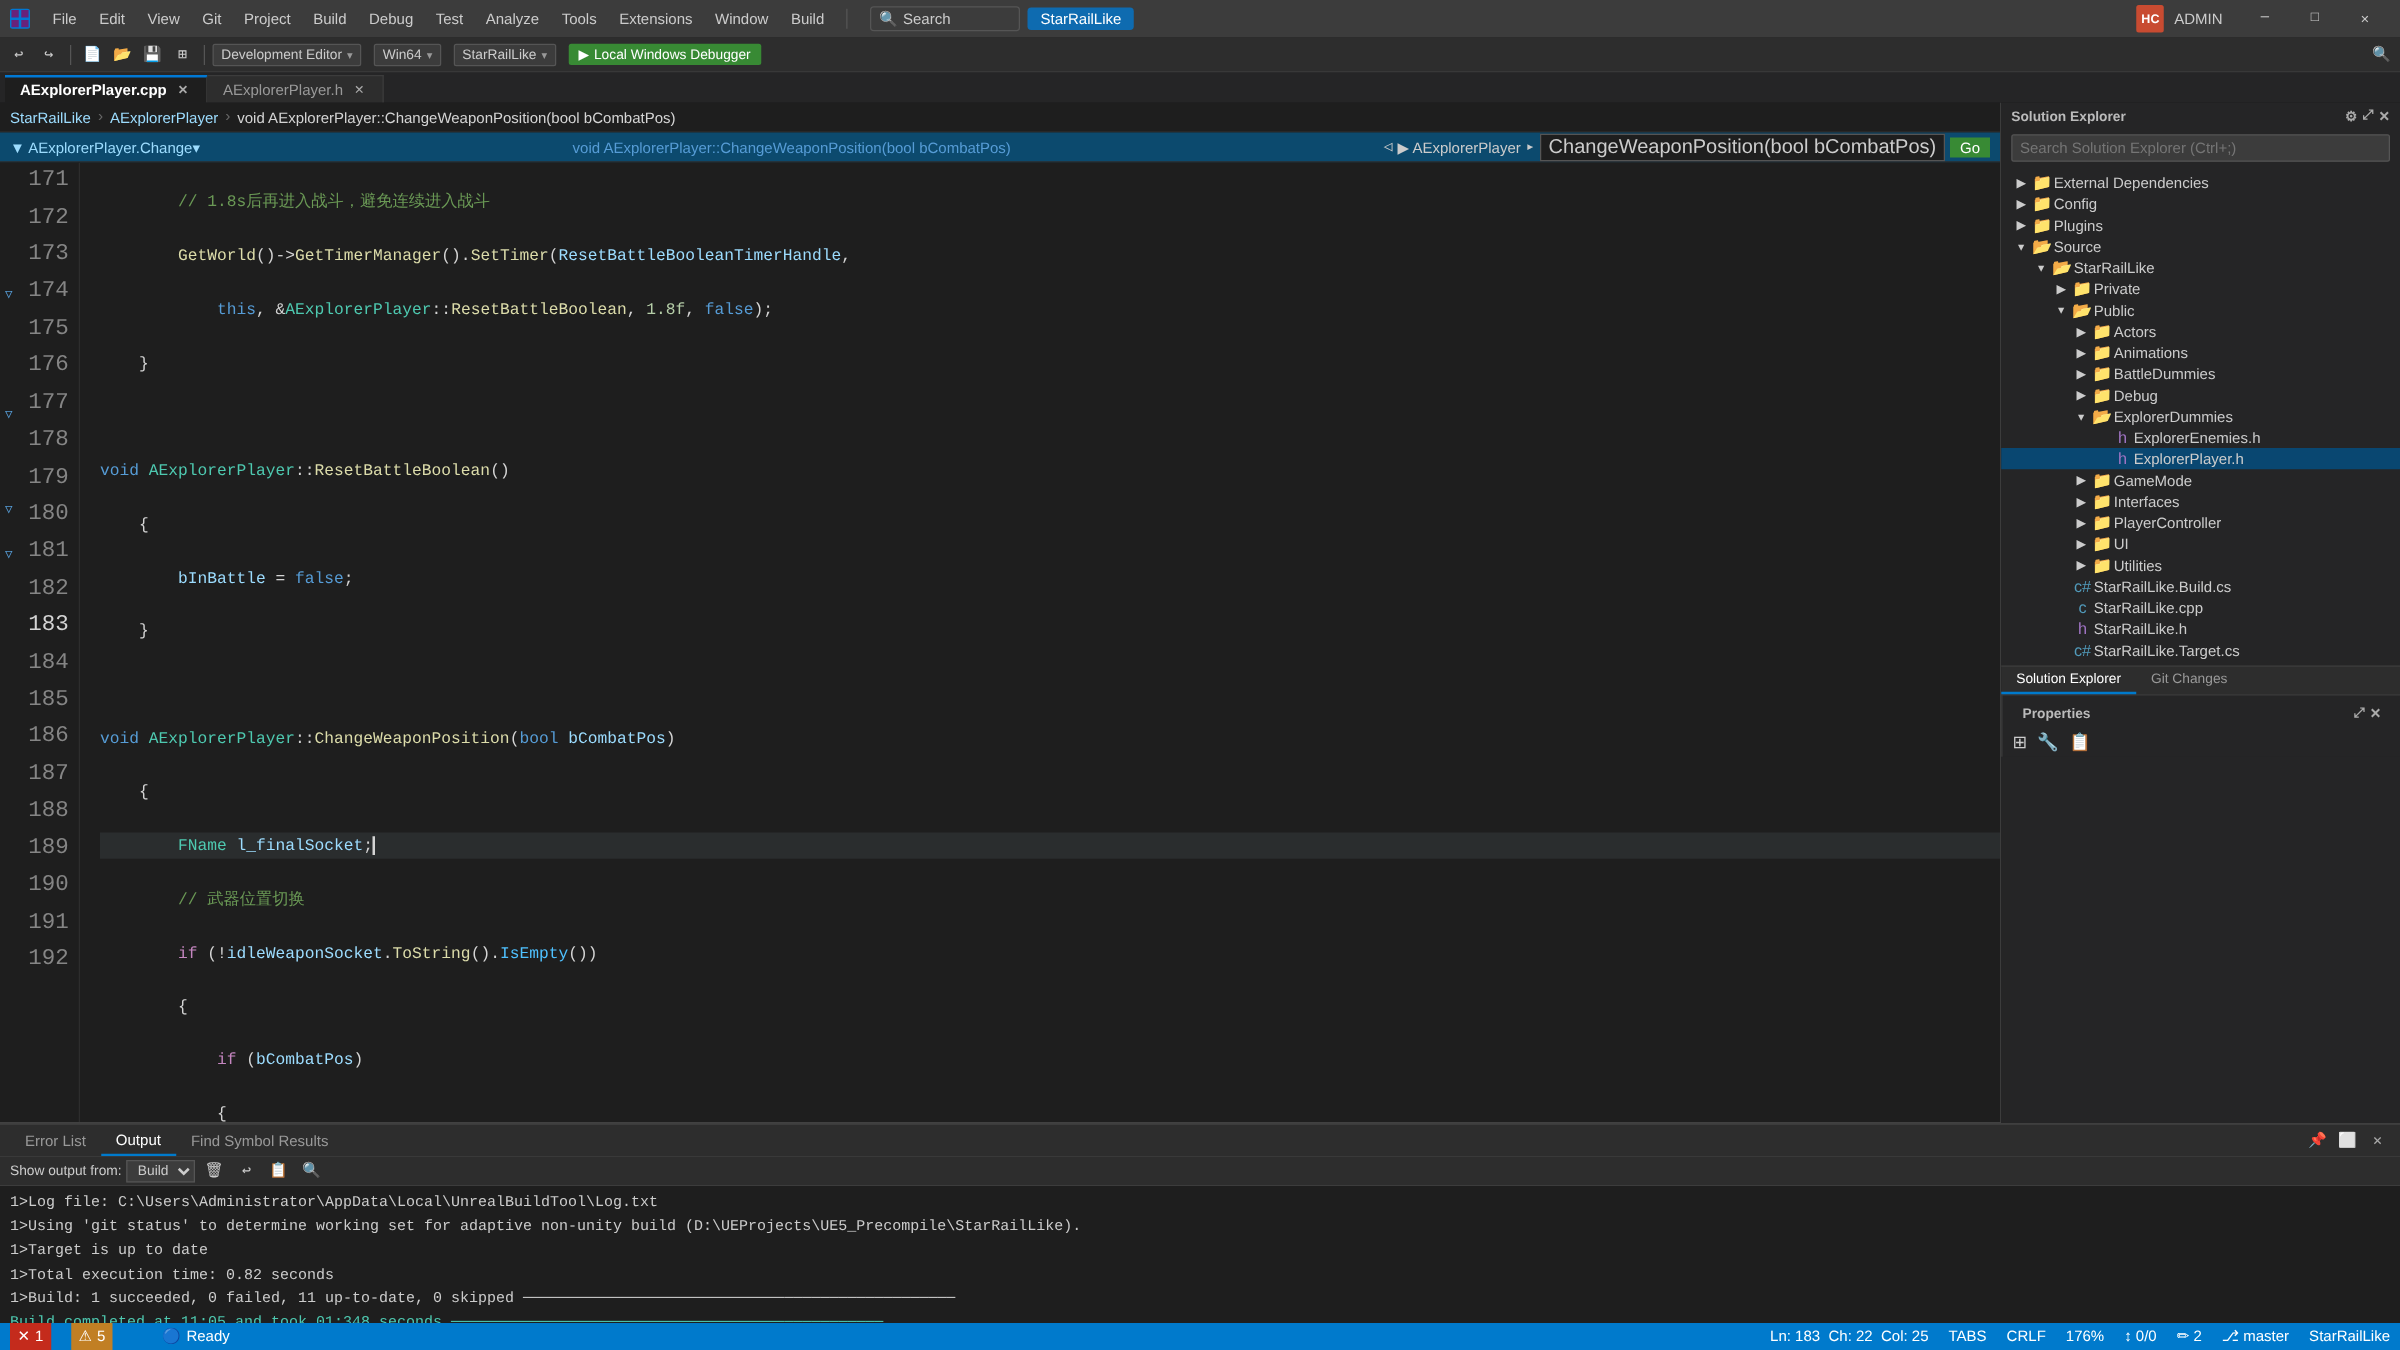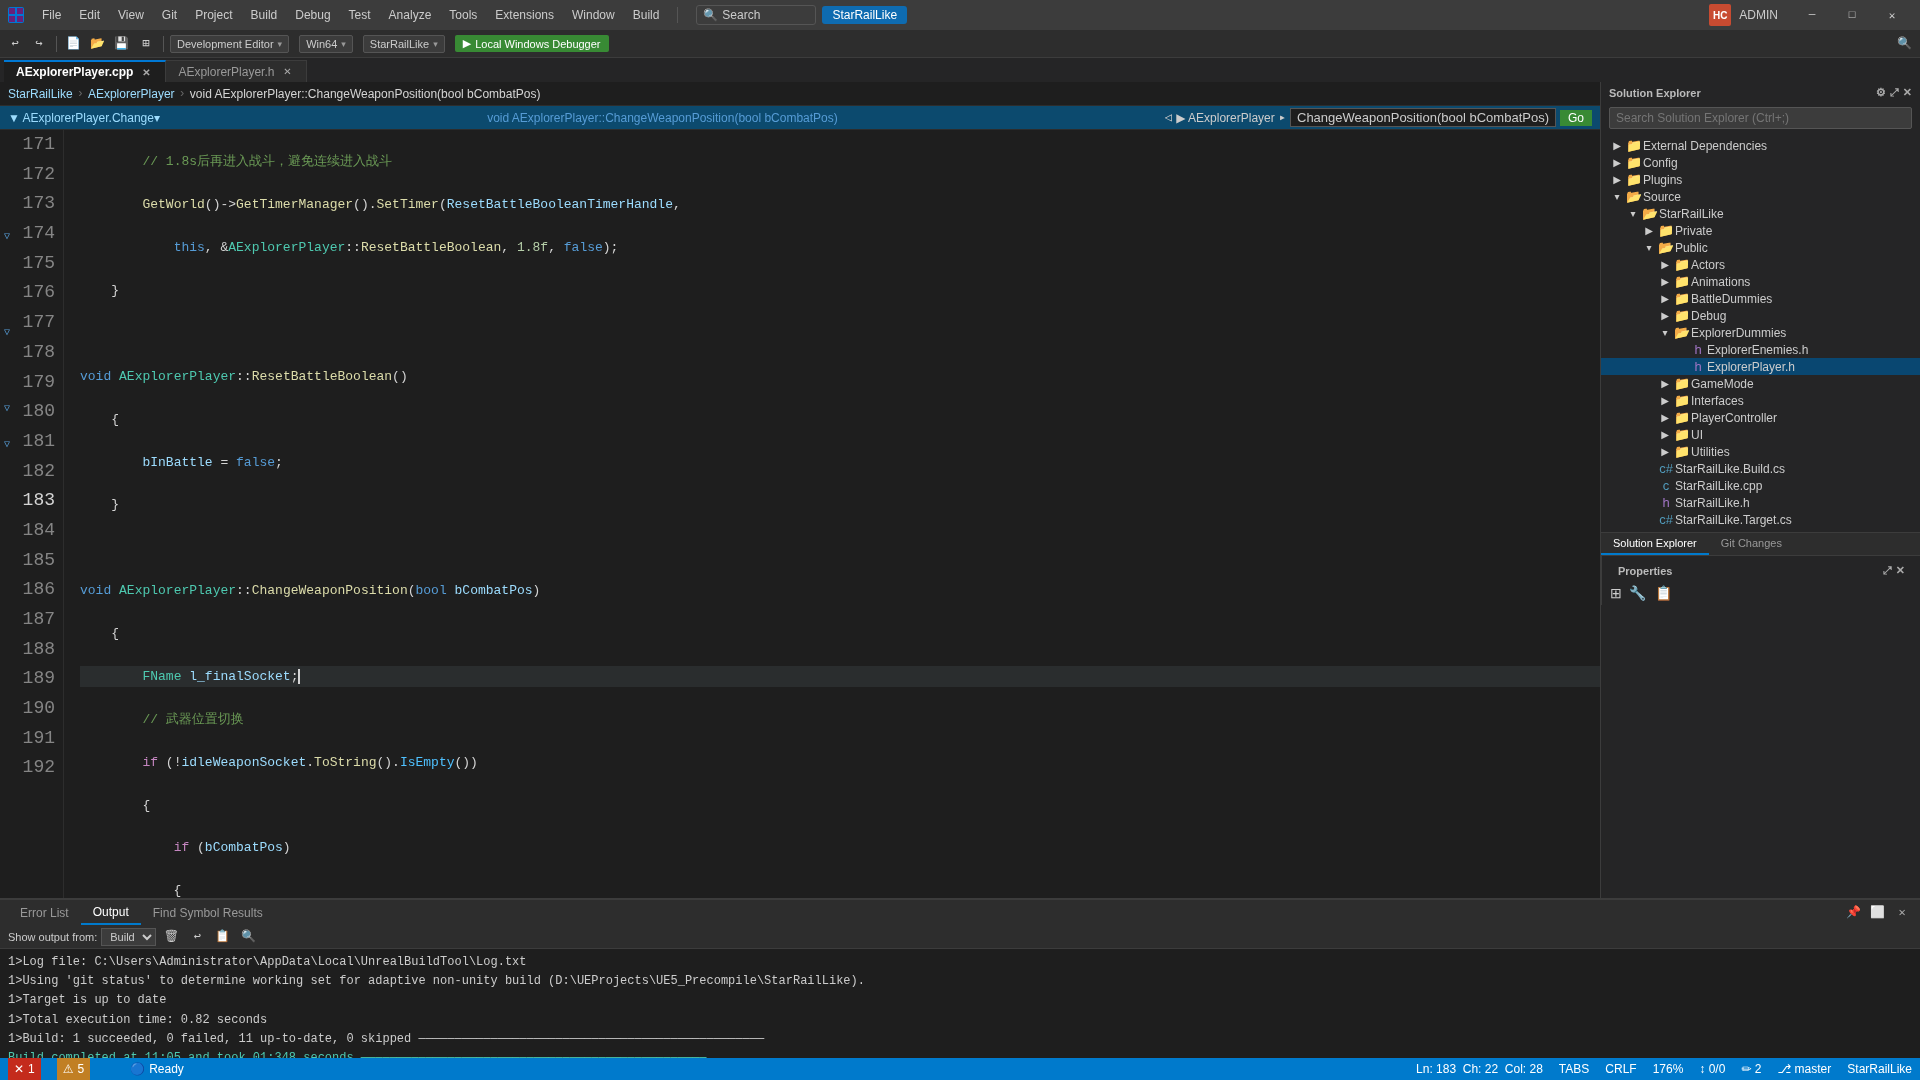--- a/index.html
+++ b/index.html
@@ -213,21 +213,21 @@
         <span class="breadcrumb-item" style="color:#d4d4d4;">void AExplorerPlayer::ChangeWeaponPosition(bool bCombatPos)</span>
       </div>
 
       <div id="editor-header">
         <span style="color:#9cdcfe;font-size:12px;font-family:'Segoe UI',sans-serif;">▼ AExplorerPlayer.Change▾</span>
         <span style="color:#569cd6;font-size:12px;font-family:'Segoe UI',sans-serif;flex:1;text-align:center;">void AExplorerPlayer::ChangeWeaponPosition(bool bCombatPos)</span>
         <div style="margin-left:auto;display:flex;align-items:center;gap:4px;">
           <span style="color:#ccc;font-size:12px;">◁</span>
           <span style="color:#ccc;font-size:12px;font-family:'Segoe UI',sans-serif;">▶ AExplorerPlayer</span>
           <span style="color:#ccc;font-size:12px;">▸</span>
-          <span style="background:#1e1e1e;border:1px solid #555;color:#ccc;padding:1px 6px;font-size:13px;font-family:'Segoe UI',sans-serif;">ChangeWeaponPosition(bool bCombatPos)</span>
+          <span style="background:#1e1e1e;border:1px solid #555;color:#ccc;padding:1px 6px;font-size:16px;font-family:'Segoe UI',sans-serif;">ChangeWeaponPosition(bool bCombatPos)</span>
           <div style="background:#388a34;color:white;padding:1px 8px;font-size:12px;font-family:'Segoe UI',sans-serif;cursor:pointer;">Go</div>
         </div>
       </div>
 
       <div id="code-area">
         <div id="gutter">
           <div class="gutter-empty"></div>
           <div class="gutter-empty"></div>
           <div class="gutter-empty"></div>
           <div class="gutter-empty"></div>
@@ -495,21 +495,21 @@
     <span>⚠</span>
     <span>5</span>
   </div>
   <div style="width:8px"></div>
   <div class="status-item">
     <span>🔵</span>
     <span>Ready</span>
   </div>
   <div class="status-right">
     <span>
-      <span>Ln: 183</span>&nbsp;&nbsp;<span>Ch: 22</span>&nbsp;&nbsp;<span>Col: 28</span>
+      <span>Ln: 183</span>&nbsp;&nbsp;<span>Ch: 22</span>&nbsp;&nbsp;<span>Col: 25</span>
     </span>
     <span>TABS</span>
     <span>CRLF</span>
     <span>176%</span>
     <span>
       <span>↕ <span>0/0</span></span>
     </span>
     <span>✏ 2</span>
     <span>⎇ <span>master</span></span>
     <span>StarRailLike</span>

